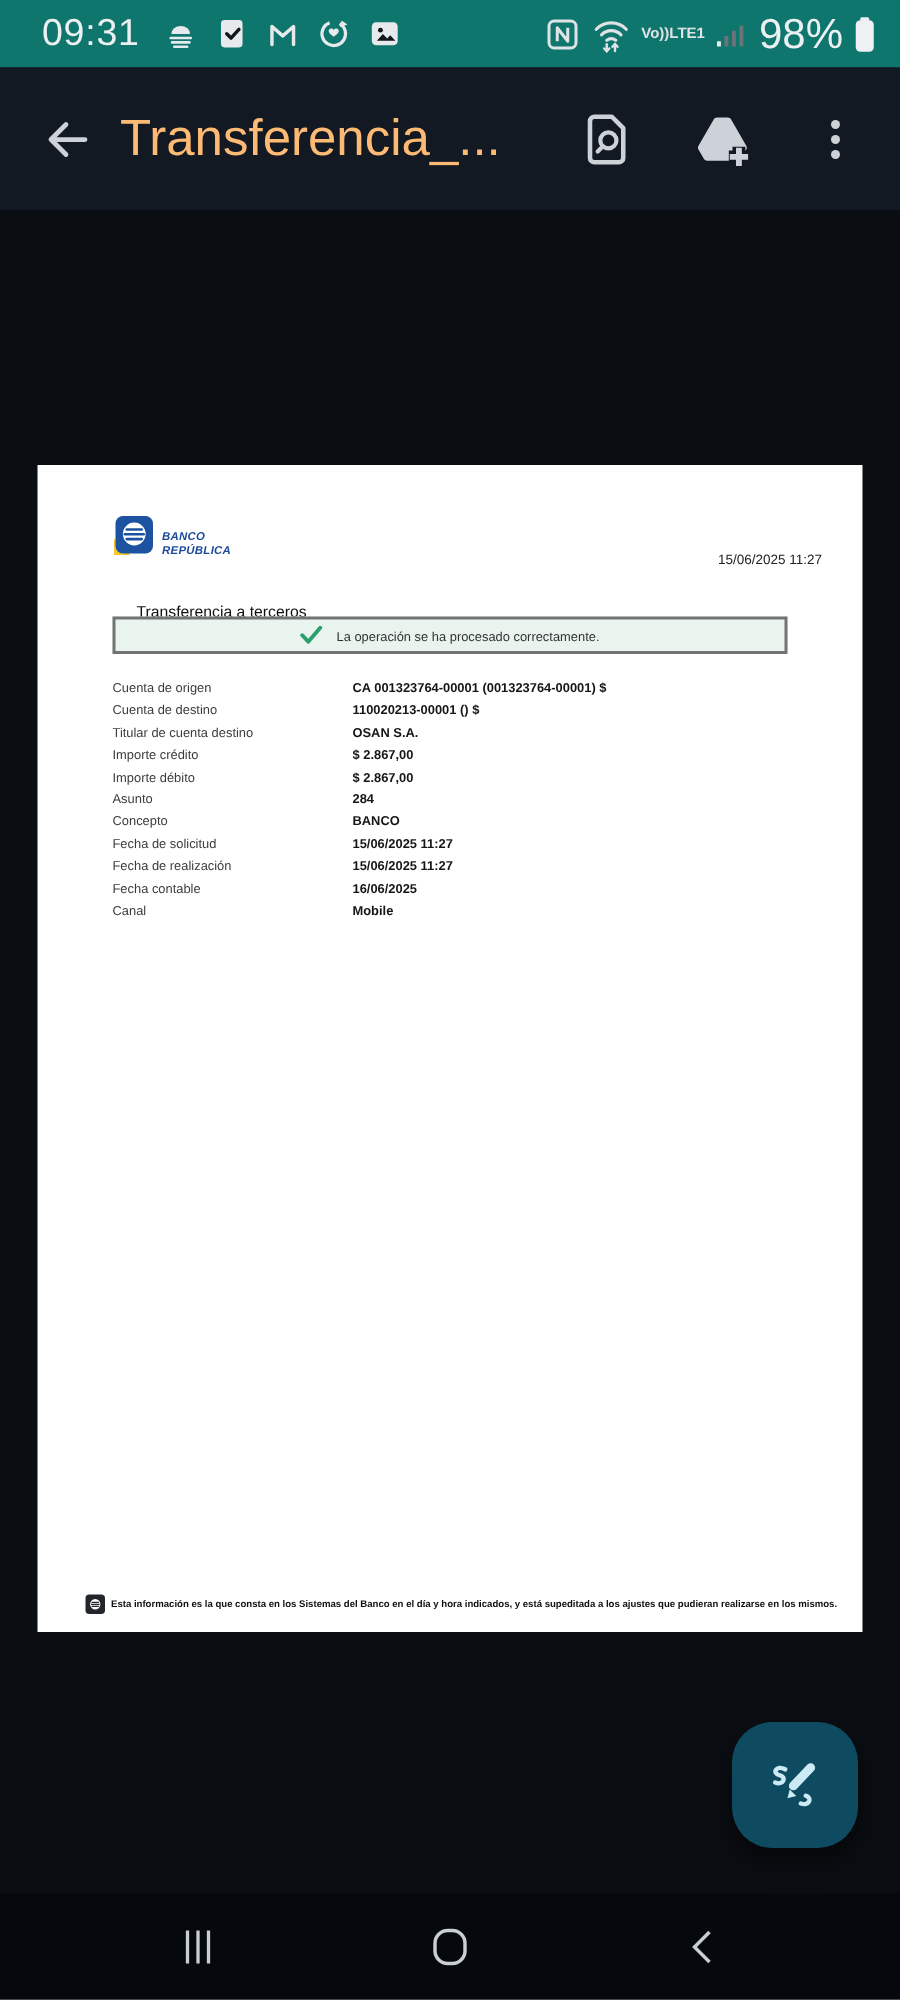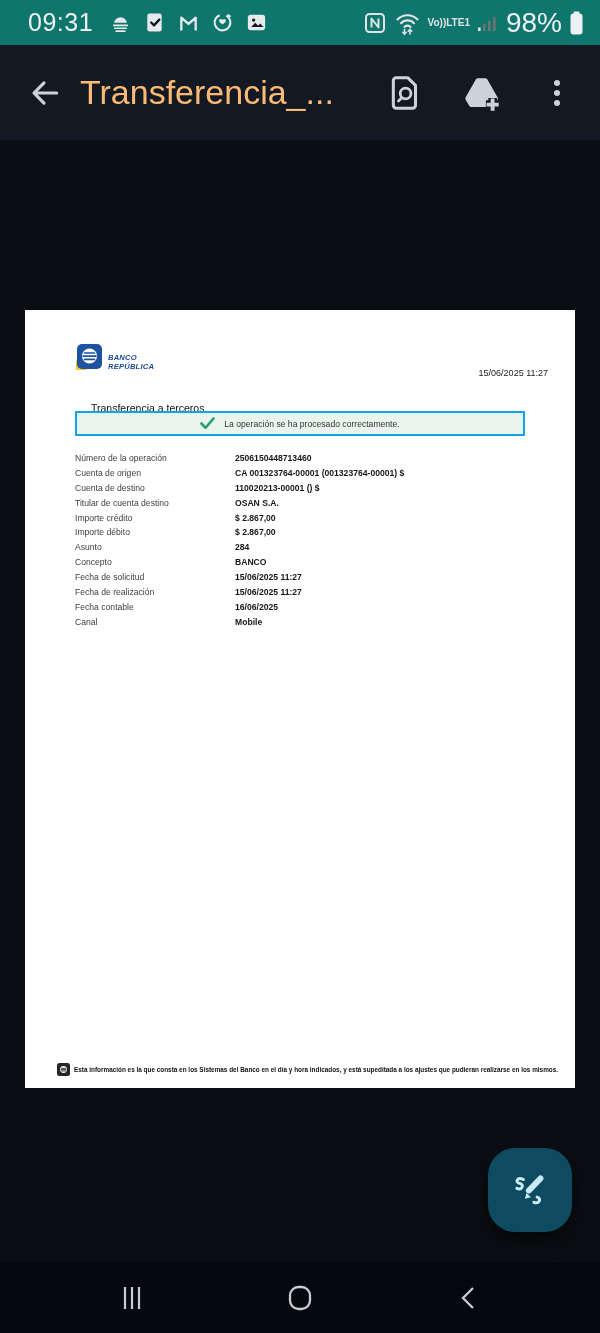--- a/index.html
+++ b/index.html
@@ -41,21 +41,21 @@
     position:absolute;left:25px;top:170px;width:550px;height:778px;background:#ffffff;
     color:#111;
   }
   .doc-header{position:absolute;left:50px;top:34px;display:flex;align-items:flex-end;font-style:italic;}
   .bank-logo{width:27px;height:27px;position:relative;}
   .bank-name{margin-left:6px;font-size:7.6px;font-weight:bold;color:#1b4a97;line-height:8.4px;letter-spacing:.2px;}
   .doc-timestamp{position:absolute;right:27px;top:58px;font-size:9px;color:#222;}
   .doc-title{position:absolute;left:50px;top:76px;margin:16px;font-size:10.5px;font-weight:normal;color:#101010;}
   .success-banner{
     position:absolute;left:50px;top:101px;width:446px;height:21px;
-    background:#e9f4ee;border:2px solid #0ea5e9;
+    background:#e9f4ee;border:2px solid #737373;
     display:flex;align-items:center;justify-content:center;gap:9px;
   }
   .success-text{font-size:8.6px;color:#333;}
   .detail-rows{position:absolute;left:50px;top:143px;width:470px;}
   .detail-row{display:flex;height:14.9px;align-items:flex-start;}
   .detail-label{width:160px;font-size:8.6px;color:#3c3c3c;flex:0 0 160px;}
   .detail-value{font-size:8.6px;font-weight:bold;color:#161616;white-space:nowrap;}
   .doc-footer{position:absolute;left:32px;top:753px;display:flex;align-items:center;}
   .footer-logo{width:13px;height:13px;background:#22262b;border-radius:2.5px;display:flex;align-items:center;justify-content:center;}
   .footer-note{margin-left:4px;font-size:6.4px;font-weight:bold;color:#101010;white-space:nowrap;}
@@ -229,24 +229,20 @@
       <span>
         <svg width="15" height="13" viewBox="0 0 15 13">
           <path d="M1.5 6.5 L5.5 10.8 L13.5 1.5" stroke="#2aa06b" stroke-width="2.6" fill="none" stroke-linecap="round" stroke-linejoin="round"></path>
         </svg>
       </span>
       <span class="success-text">La operación se ha procesado correctamente.</span>
     </div>
 
     <div class="detail-rows">
 
-    <div class="detail-row" style="">
-        <span class="detail-label">Número de la operación</span>
-        <span class="detail-value">2506150448713460</span>
-      </div>
         <div class="detail-row" style="">
         <span class="detail-label">Cuenta de origen</span>
         <span class="detail-value">CA 001323764-00001 (001323764-00001) $</span>
       </div>
         <div class="detail-row" style="">
         <span class="detail-label">Cuenta de destino</span>
         <span class="detail-value">110020213-00001 () $</span>
       </div>
         <div class="detail-row" style="">
         <span class="detail-label">Titular de cuenta destino</span>

